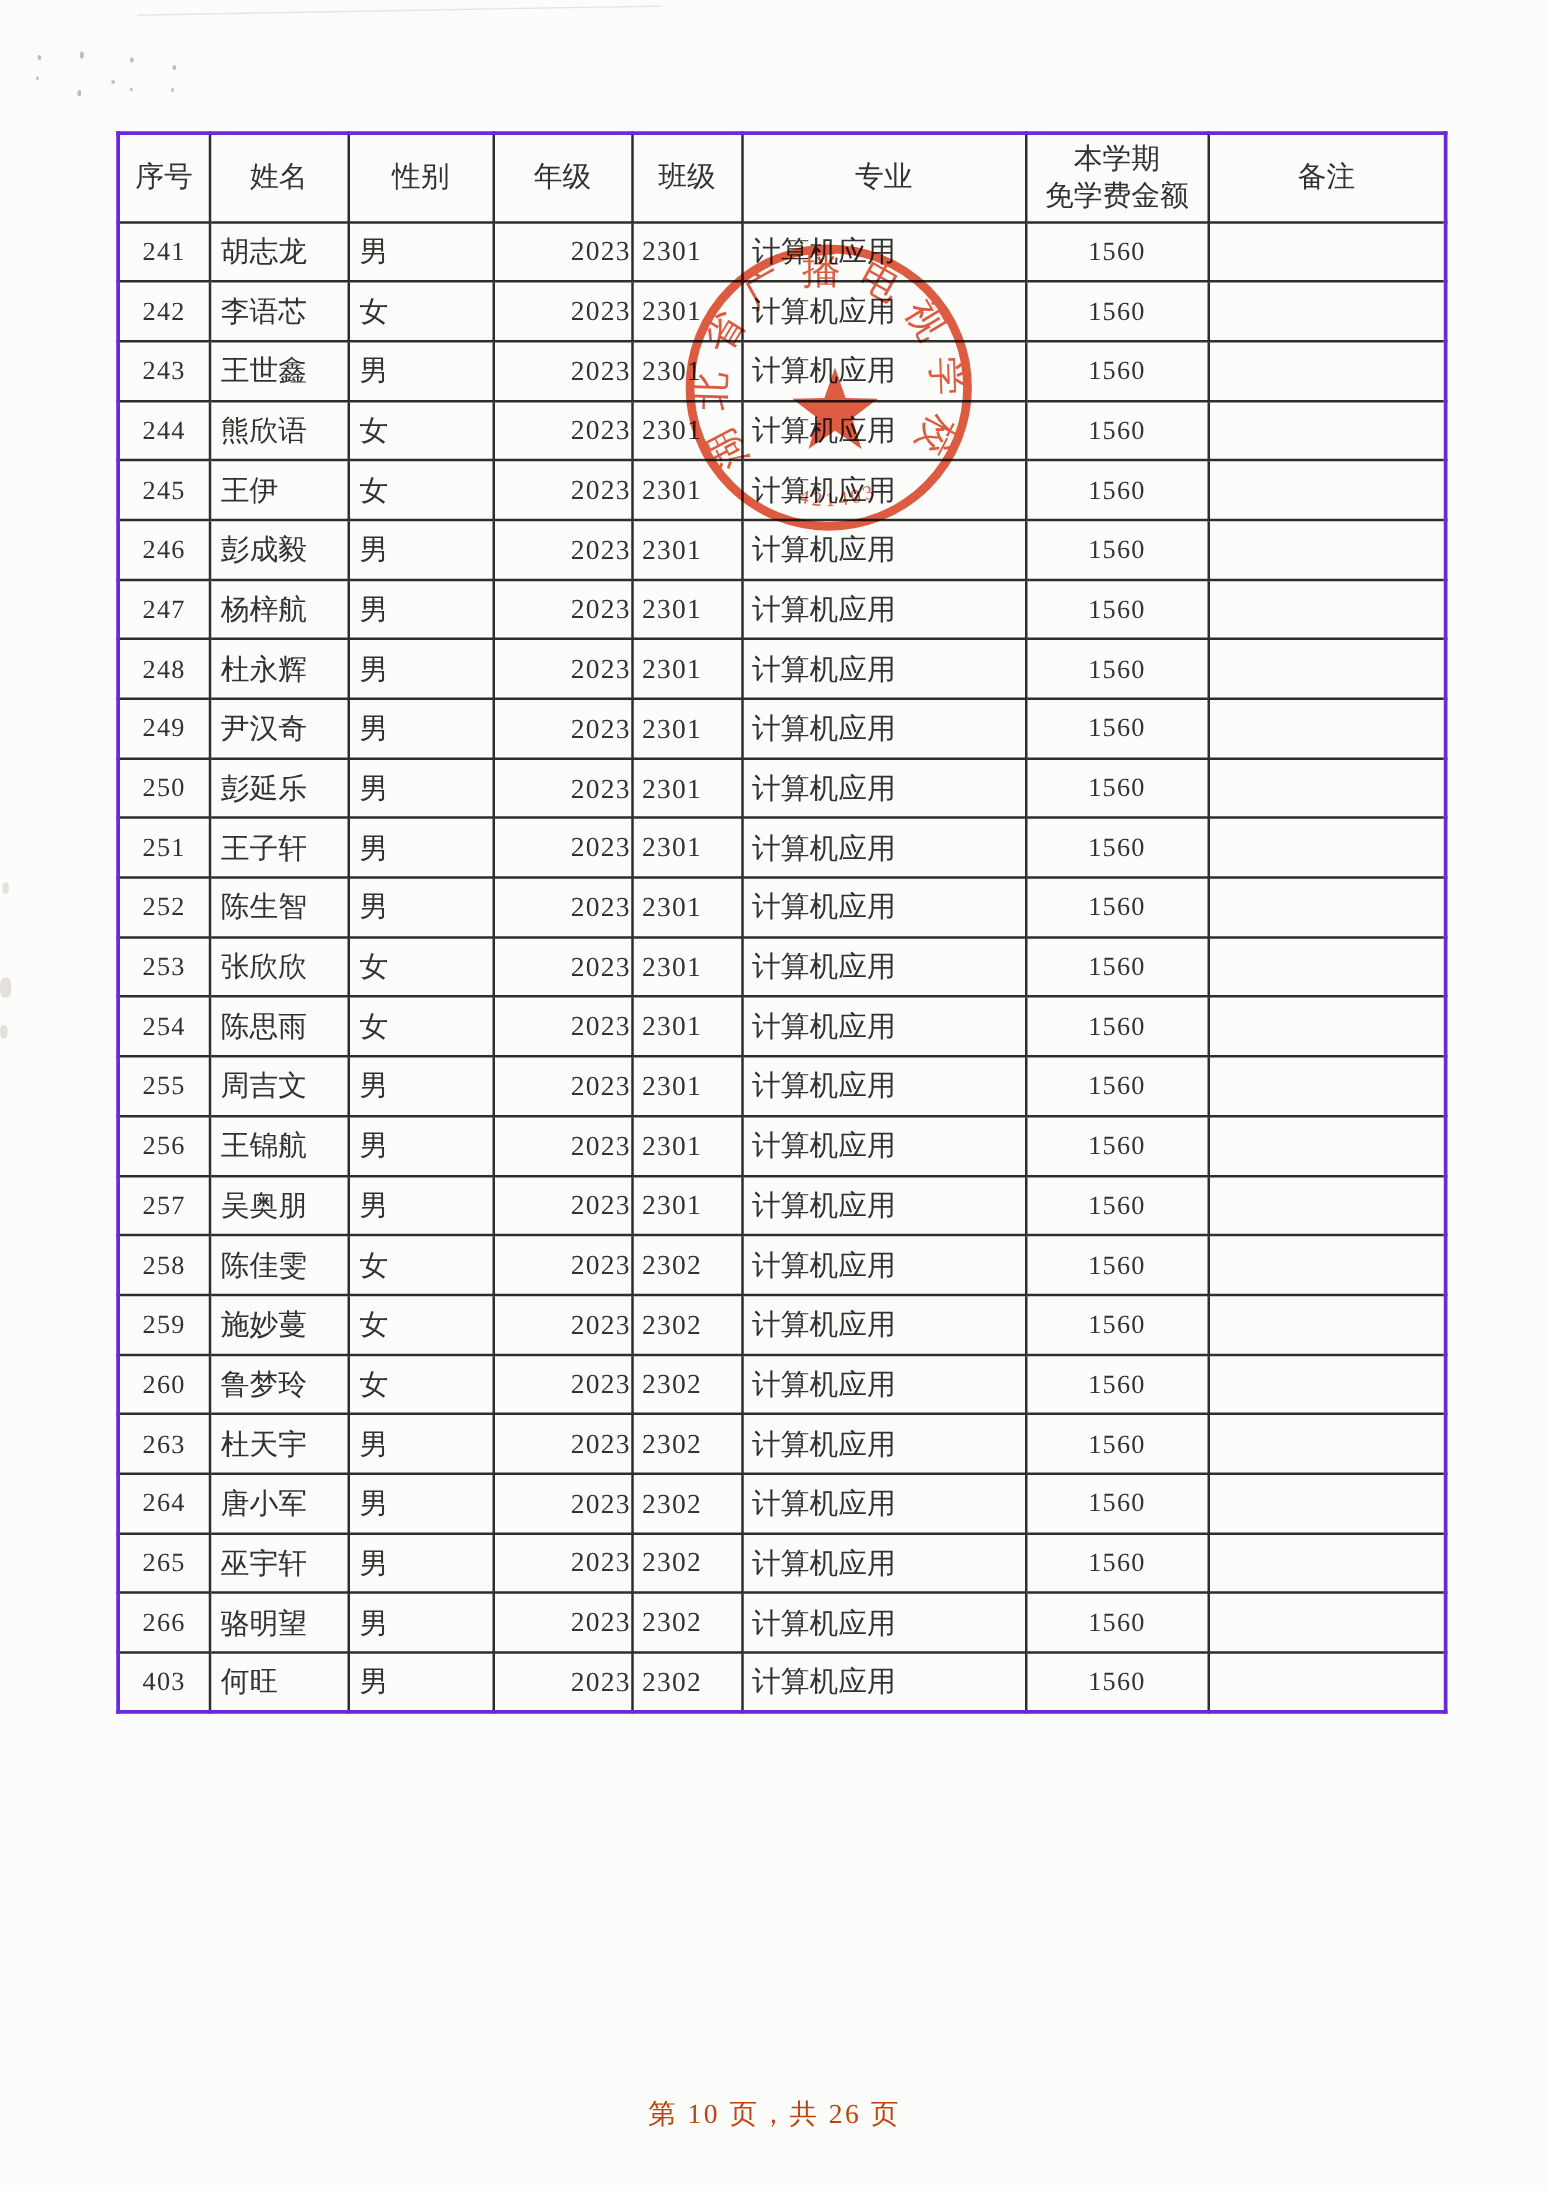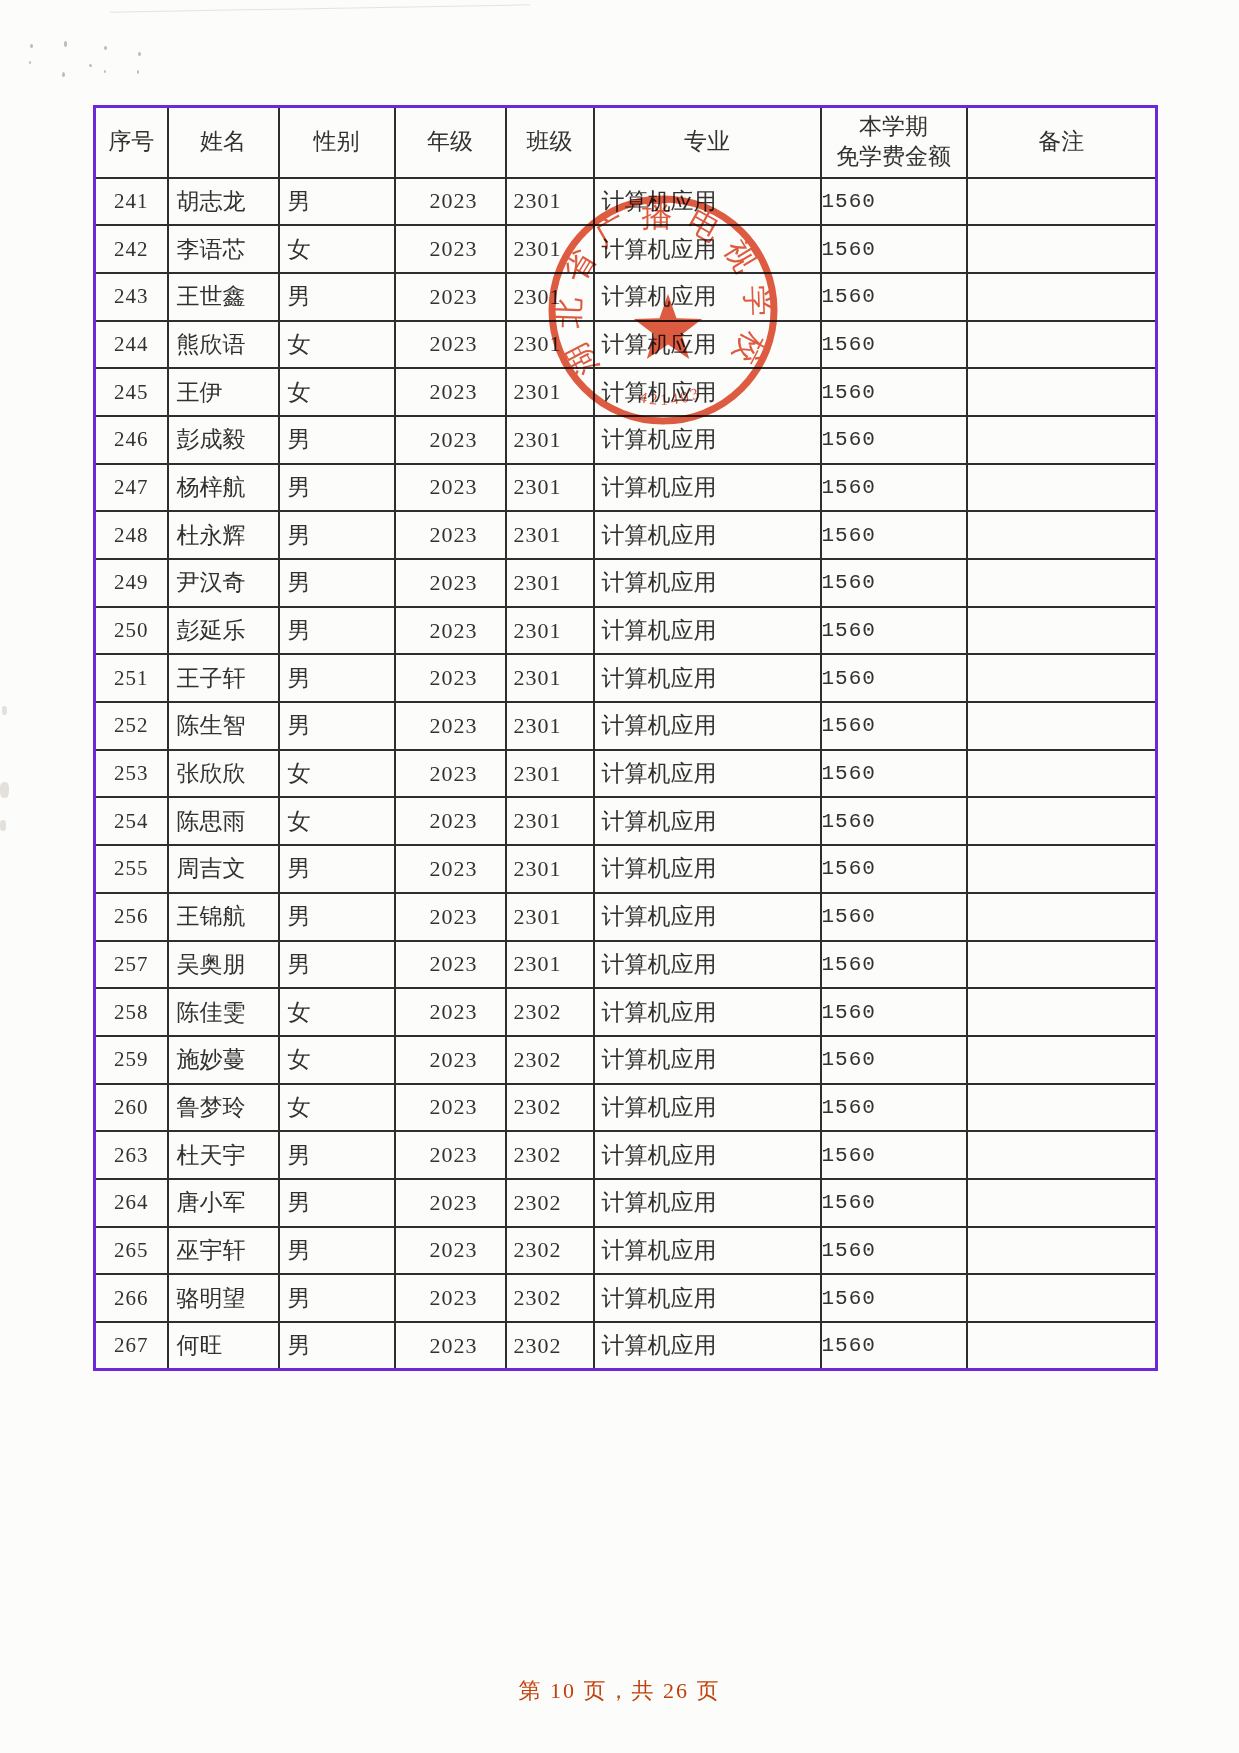--- a/index.html
+++ b/index.html
@@ -35,24 +35,24 @@
   }
   table.roster { border: 3px solid #6d28d9; }
   thead th {
     height: 71px; font-weight: normal;
     font-size: 23px; text-align: center; line-height: 30px;
   }
   tbody td { height: 47.7px; font-size: 23px; }
   td.c-no     { text-align: center; font-size: 21px; letter-spacing: 1px; }
   td.c-name   { text-align: left; padding-left: 8px; }
   td.c-gender { text-align: left; padding-left: 8px; }
-  td.c-grade  { text-align: center; padding-left: 7px; font-size: 22px; letter-spacing: 1px; }
+  td.c-grade  { text-align: right; padding-left: 7px; font-size: 22px; letter-spacing: 1px; }
   td.c-class  { text-align: left; padding-left: 7px; font-size: 22px; letter-spacing: 1px; }
   td.c-major  { text-align: left; padding-left: 7px; }
-  td.c-amount { text-align: left; font-size: 21px; letter-spacing: 1px; font-family: Liberation Mono, monospace; }
+  td.c-amount { text-align: center; font-size: 21px; letter-spacing: 1px; }
   td.c-note   { text-align: center; }
 
   .fee-line { display: block; }
 
   
   .seal {
     position: absolute; left: 538px; top: 185px;
     width: 250px; height: 250px;
     mix-blend-mode: multiply; opacity: .88;
     pointer-events: none;
@@ -345,21 +345,21 @@
           <td class="c-no">266</td>
           <td class="c-name">骆明望</td>
           <td class="c-gender">男</td>
           <td class="c-grade">2023</td>
           <td class="c-class">2302</td>
           <td class="c-major">计算机应用</td>
           <td class="c-amount">1560</td>
           <td class="c-note"></td>
         </tr>
         <tr>
-          <td class="c-no">267</td>
+          <td class="c-no">403</td>
           <td class="c-name">何旺</td>
           <td class="c-gender">男</td>
           <td class="c-grade">2023</td>
           <td class="c-class">2302</td>
           <td class="c-major">计算机应用</td>
           <td class="c-amount">1560</td>
           <td class="c-note"></td>
         </tr>
       </tbody>
   </table>

